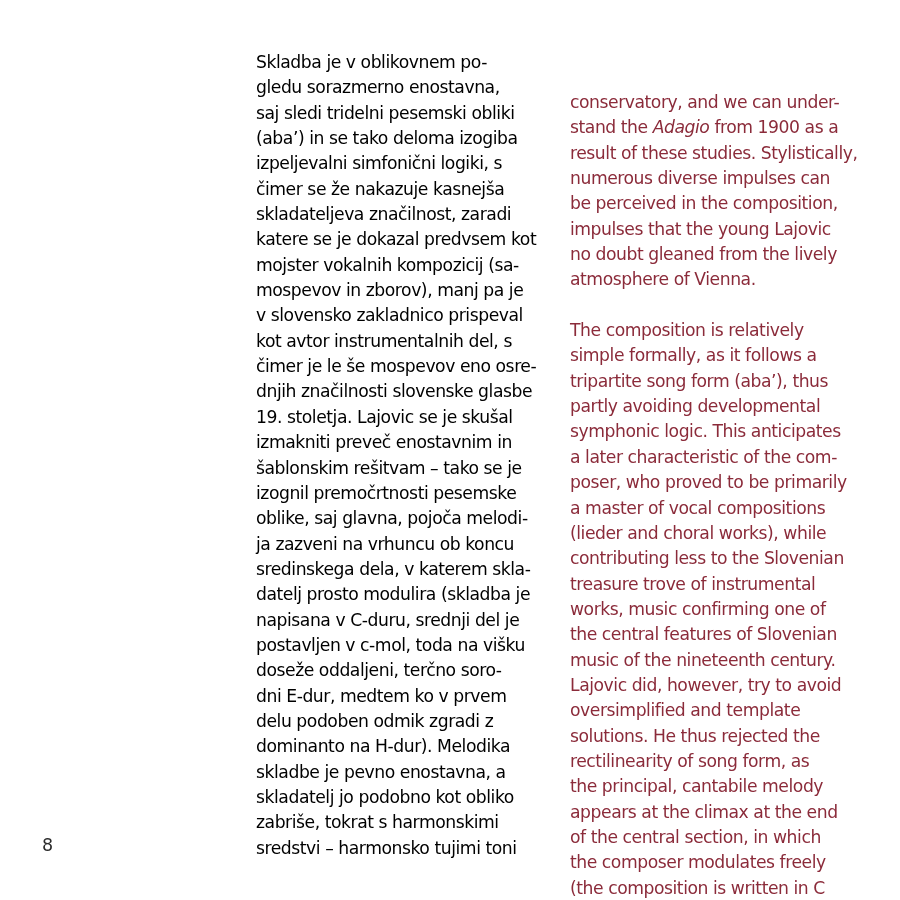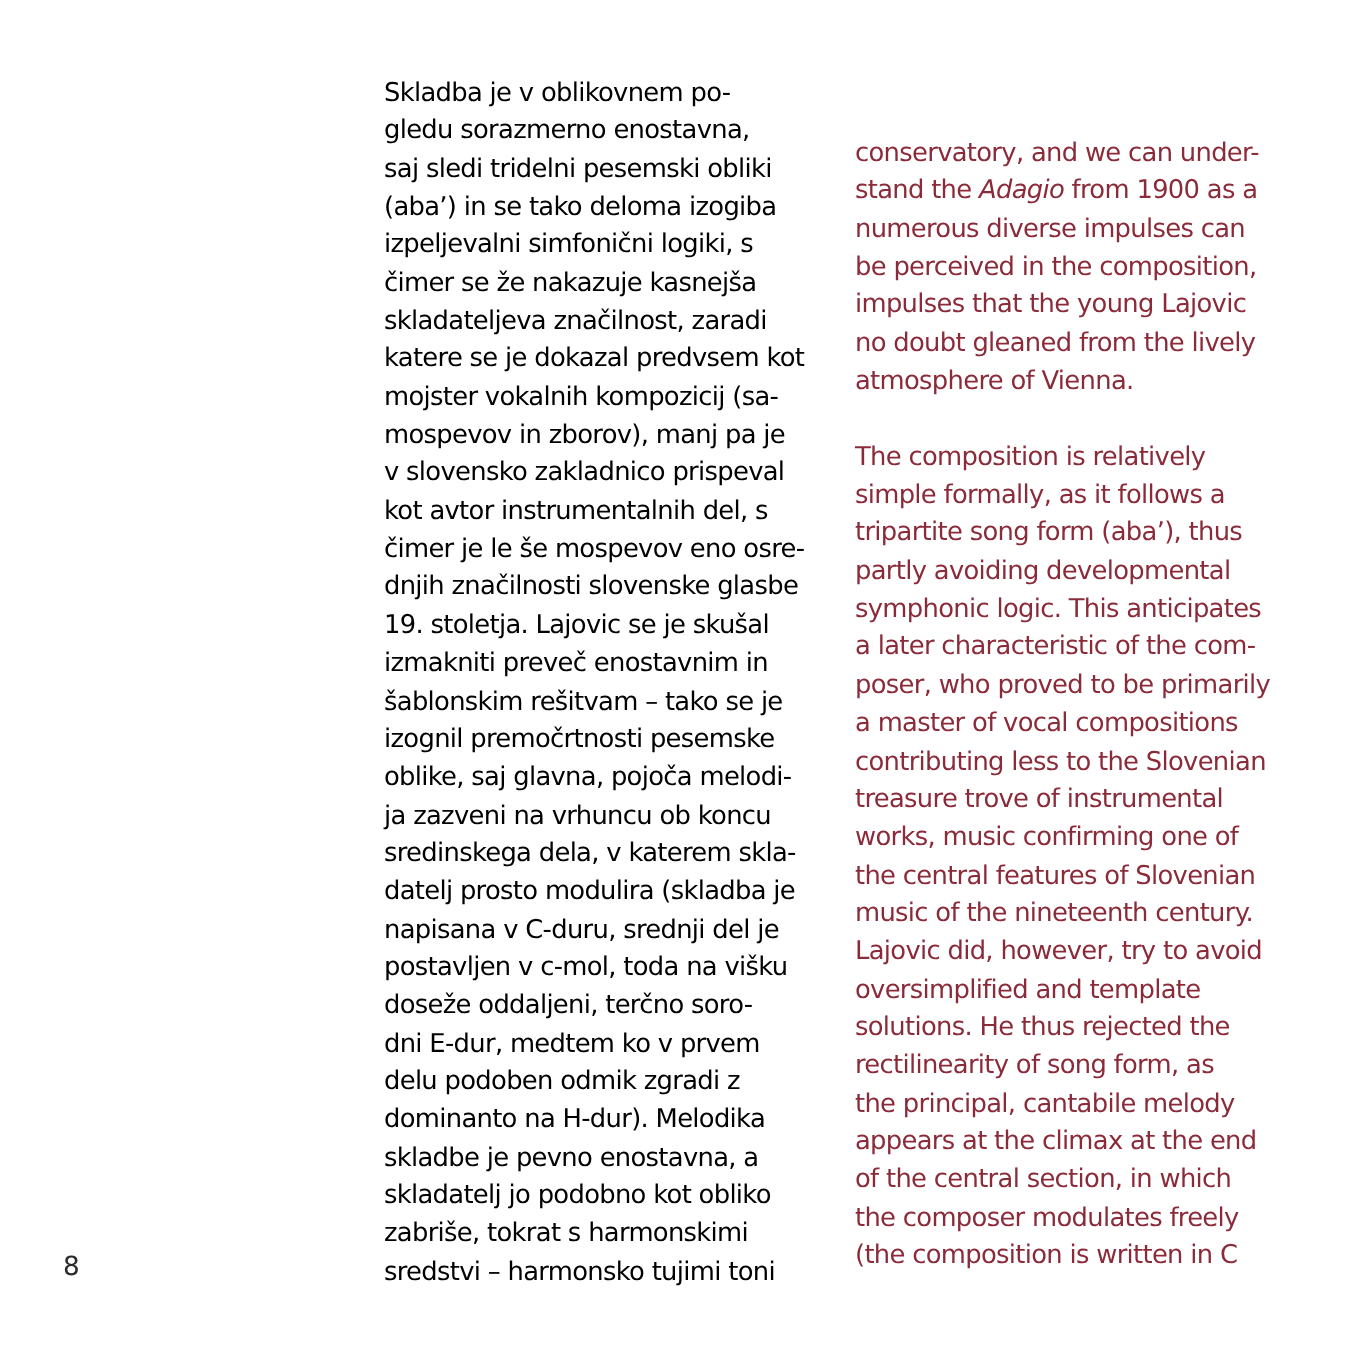--- a/index.html
+++ b/index.html
@@ -57,36 +57,38 @@
     <span class="line">skladbe je pevno enostavna, a</span>
     <span class="line">skladatelj jo podobno kot obliko</span>
     <span class="line">zabriše, tokrat s harmonskimi</span>
     <span class="line">sredstvi – harmonsko tujimi toni</span>
   </div>
 
 <div class="col col-right">
   <div id="right-p1">
     <span class="line">conservatory, and we can under-</span>
     <span class="line"><span>stand the </span><i>Adagio</i><span> from 1900 as a</span></span>
+  <span class="line">result of these studies. Stylistically,</span>
       <span class="line">numerous diverse impulses can</span>
       <span class="line">be perceived in the composition,</span>
       <span class="line">impulses that the young Lajovic</span>
       <span class="line">no doubt gleaned from the lively</span>
       <span class="line">atmosphere of Vienna.</span>
     </div>
   <span class="blank"></span>
   <div id="right-p2">
       <span class="line">The composition is relatively</span>
       <span class="line">simple formally, as it follows a</span>
       <span class="line">tripartite song form (aba’), thus</span>
       <span class="line">partly avoiding developmental</span>
       <span class="line">symphonic logic. This anticipates</span>
       <span class="line">a later characteristic of the com-</span>
       <span class="line">poser, who proved to be primarily</span>
       <span class="line">a master of vocal compositions</span>
+      <span class="line">(lieder and choral works), while</span>
       <span class="line">contributing less to the Slovenian</span>
       <span class="line">treasure trove of instrumental</span>
       <span class="line">works, music confirming one of</span>
       <span class="line">the central features of Slovenian</span>
       <span class="line">music of the nineteenth century.</span>
       <span class="line">Lajovic did, however, try to avoid</span>
       <span class="line">oversimplified and template</span>
       <span class="line">solutions. He thus rejected the</span>
       <span class="line">rectilinearity of song form, as</span>
       <span class="line">the principal, cantabile melody</span>

